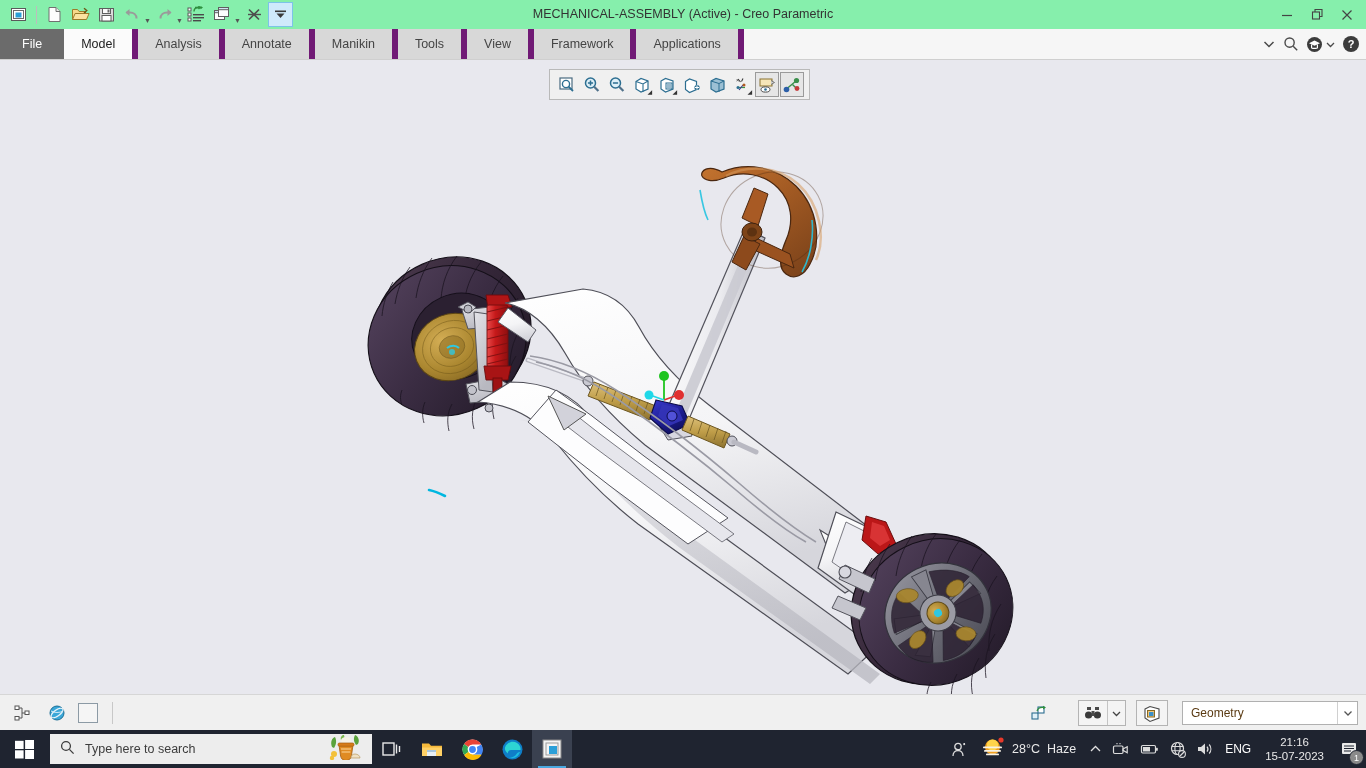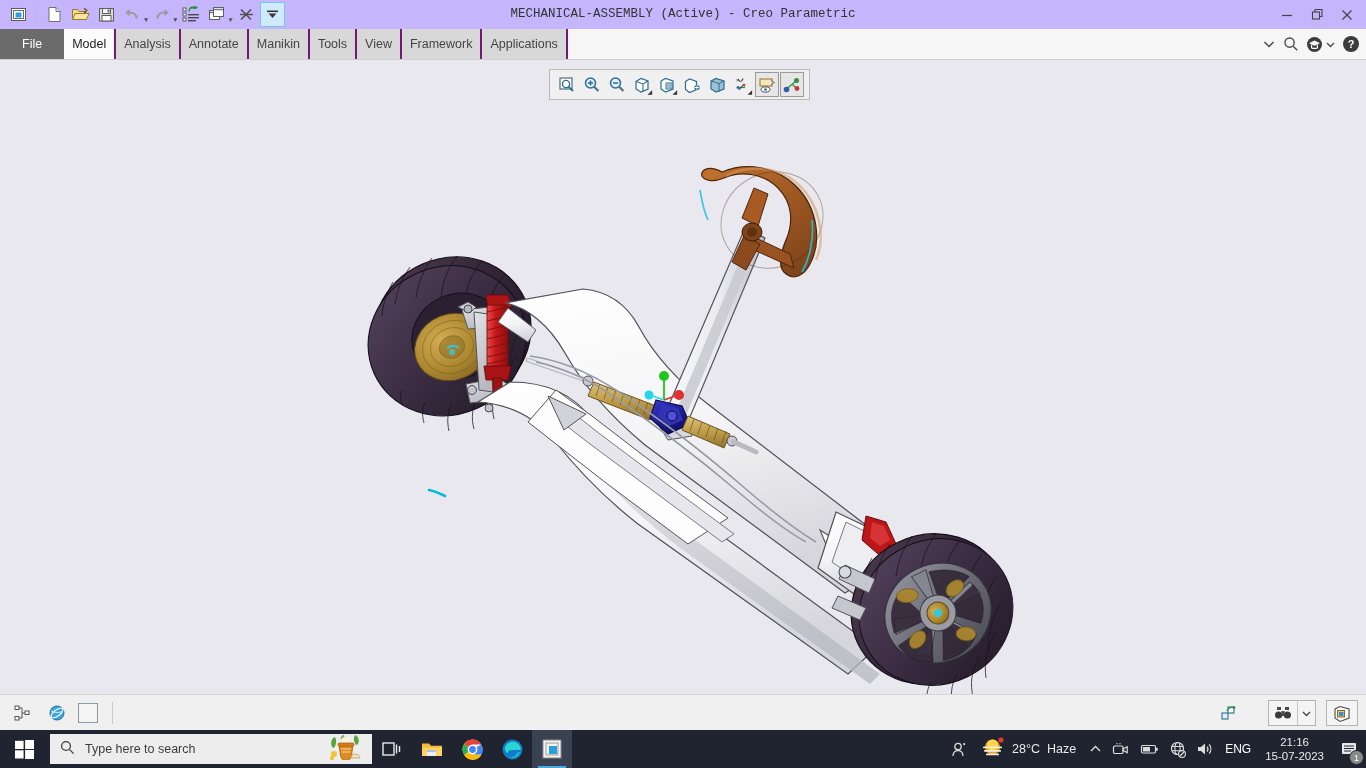--- a/index.html
+++ b/index.html
@@ -7,21 +7,21 @@
   body {
     font-family:"Liberation Sans", sans-serif;
     background:#e8e8ee;
     -webkit-font-smoothing:antialiased;
   }
   #app { position:relative; width:1366px; height:768px; }
 
   
   .titlebar {
     position:absolute; left:0; top:0; width:1366px; height:29px;
-    background:#c4b5fd; display:flex; align-items:center;font-family:Liberation Mono, monospace;
+    background:#86efac; display:flex; align-items:center;
   }
   .qat { display:flex; align-items:center; height:29px; padding-left:6px; gap:1px; }
   .qatbtn {
     width:25px; height:25px; display:flex; align-items:center; justify-content:center;
     position:relative;
   }
   .qatbtn.sel { background:#cfeafb; border:1px solid #7cc3e8; }
   .qatsep { width:1px; height:18px; background:#bdbdbd; margin:0 4px; }
   .qatarrow { font-size:7px; color:#555; margin-left:-2px; align-self:flex-end; margin-bottom:5px;}
   .wintitle {
@@ -34,23 +34,23 @@
   }
   .wbtn { width:30px; height:26px; display:flex; align-items:center; justify-content:center; color:#444; }
 
   
   .ribbon {
     position:absolute; left:0; top:29px; width:1366px; height:30px;
     background:#f6f6f6;
   }
   .tabs { display:flex; height:30px; align-items:flex-end; }
   .tab {
-    padding:0 8px; display:flex; align-items:center; justify-content:center;
+    padding:0 17px; display:flex; align-items:center; justify-content:center;
     font-size:12.5px; color:#444; background:#d8d8d8;
-    border-right:2px solid #701a75; height:30px; white-space:nowrap;
+    border-right:6px solid #701a75; height:30px; white-space:nowrap;
   }
   .tab.file { background:#6b6b6b; color:#fff; padding:0 22px; border-right:none; }
   .tab.active { background:#fbfbfb; color:#222; font-weight:normal; }
   .ribbon-right {
     position:absolute; right:6px; top:0; height:30px; display:flex; align-items:center; gap:7px;
   }
   .rr { display:flex; align-items:center; justify-content:center; color:#4a4a4a; }
   .ribbon-underline {
     position:absolute; left:0; top:59px; width:1366px; height:1px; background:#cfcfcf;
   }
@@ -716,20 +716,28 @@
       <div class="sb-group" style="margin-left:10px;">
         <div class="sbtn" style="width:30px;">
           <svg width="20" height="19" viewBox="0 0 20 19">
             <path d="M3 5l5-2.5L17 5v9l-9 3.5L3 14z" fill="#fff" stroke="#4a4a4a" stroke-width="1.1"></path>
             <rect x="5.5" y="6.5" width="7" height="6.5" fill="#f2c77a" stroke="#8a6a22" stroke-width="1"></rect>
             <rect x="7" y="8" width="4.5" height="4" fill="#3a8fc8"></rect>
           </svg>
         </div>
       </div>
 
+      <div class="filterbox">
+        <span>Geometry</span>
+        <span class="filter-ddn">
+          <svg width="10" height="10" viewBox="0 0 10 10">
+              <path d="M1.5 3.5L5 7l3.5-3.5" fill="none" stroke="#555" stroke-width="1.3"></path>
+            </svg>
+        </span>
+      </div>
     </div>
   </div>
 
   <div class="taskbar">
 
     <div class="startbtn">
       <svg width="19" height="19" viewBox="0 0 19 19">
         <rect x="0" y="0.8" width="8.6" height="8.2" fill="#fff"></rect>
         <rect x="10.1" y="0" width="8.9" height="9" fill="#fff"></rect>
         <rect x="0" y="10.3" width="8.6" height="8.2" fill="#fff"></rect>

